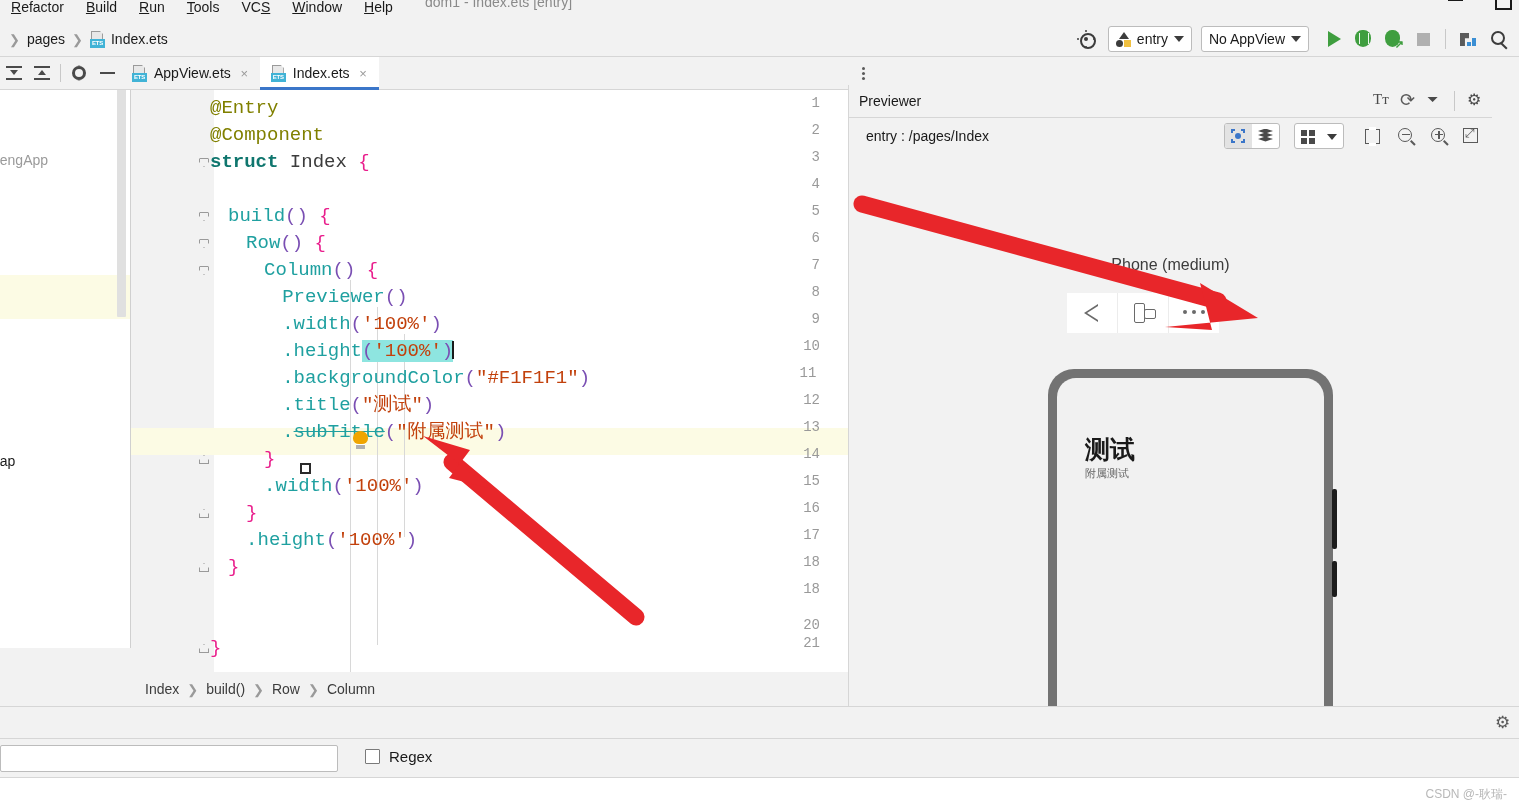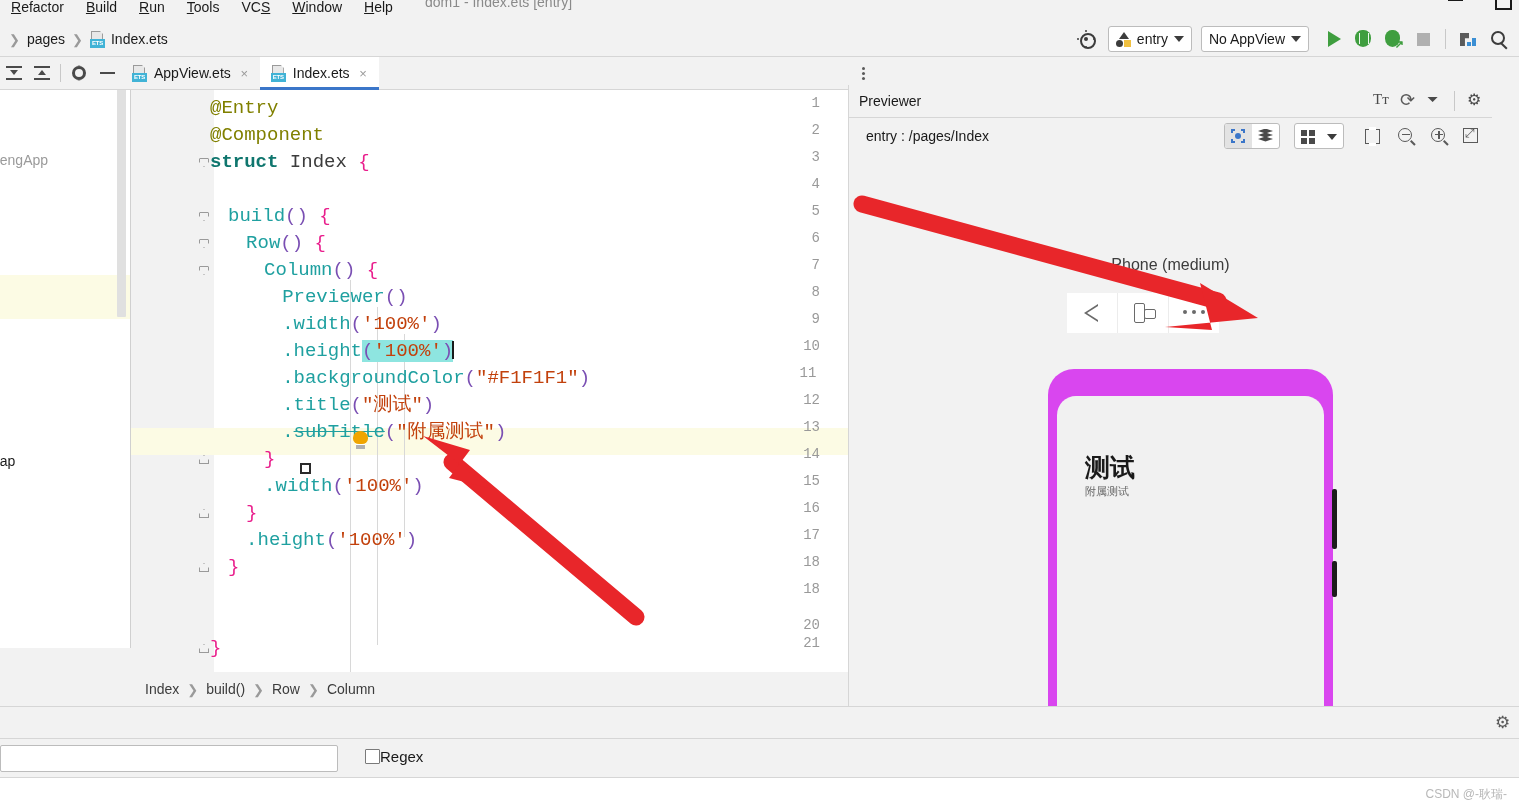--- a/index.html
+++ b/index.html
@@ -429,22 +429,22 @@
   .rot-ico .p { position: absolute; left: 0; top: 0; width: 11px; height: 20px;
     border: 1.6px solid #6a6a6a; border-radius: 2px; }
   .rot-ico .l { position: absolute; right: 0; top: 6px; width: 12px; height: 10px;
     border: 1.6px solid #6a6a6a; border-radius: 2px; background: #fff; }
   .dots-ico { position: absolute; left: 14px; top: 17px; width: 4px; height: 4px;
     background: #6a6a6a; border-radius: 50%;
     box-shadow: 9px 0 0 #6a6a6a, 18px 0 0 #6a6a6a; }
 
   .phone {
     position: absolute; left: 199px; top: 216px; width: 285px; height: 365px;
-    background: #d946ef; border-radius: 26px 26px 0 0;
-    padding: 27px 9px 0 9px;
+    background: #737373; border-radius: 26px 26px 0 0;
+    padding: 9px 9px 0 9px;
   }
   .phone-screen {
     width: 100%; height: 100%; background: #f1f1f1;
     border-radius: 19px 19px 0 0; position: relative; overflow: hidden;
   }
   .nav-title {
     position: absolute; left: 28px; top: 55px;
     font-size: 25px; color: #1a1a1a; font-weight: bold;
     font-family: "DejaVu Sans", sans-serif;
   }
@@ -475,21 +475,21 @@
     display: flex; align-items: center;
   }
   .find-input {
     position: absolute; left: 0; top: 745px; width: 338px; height: 27px;
     background: #fff; border: 1px solid #bcbcbc; border-radius: 2px;
     font-size: 14px; padding: 0 6px; outline: none;
     font-family: "Liberation Sans", sans-serif;
   }
   .regex-wrap {
     position: absolute; left: 365px; top: 748px;
-    display: flex; align-items: center; 
+    display: flex; align-items: center; gap: 9px;
   }
   .cbx {
     width: 15px; height: 15px; border: 1.5px solid #7a7a7a; background: #fff;
     border-radius: 1px;
   }
   .regex-label { font-size: 15px; color: #1a1a1a; }
   .watermark {
     position: absolute; right: 12px; bottom: 8px;
     font-size: 12px; color: #b8b8b8;
   }

